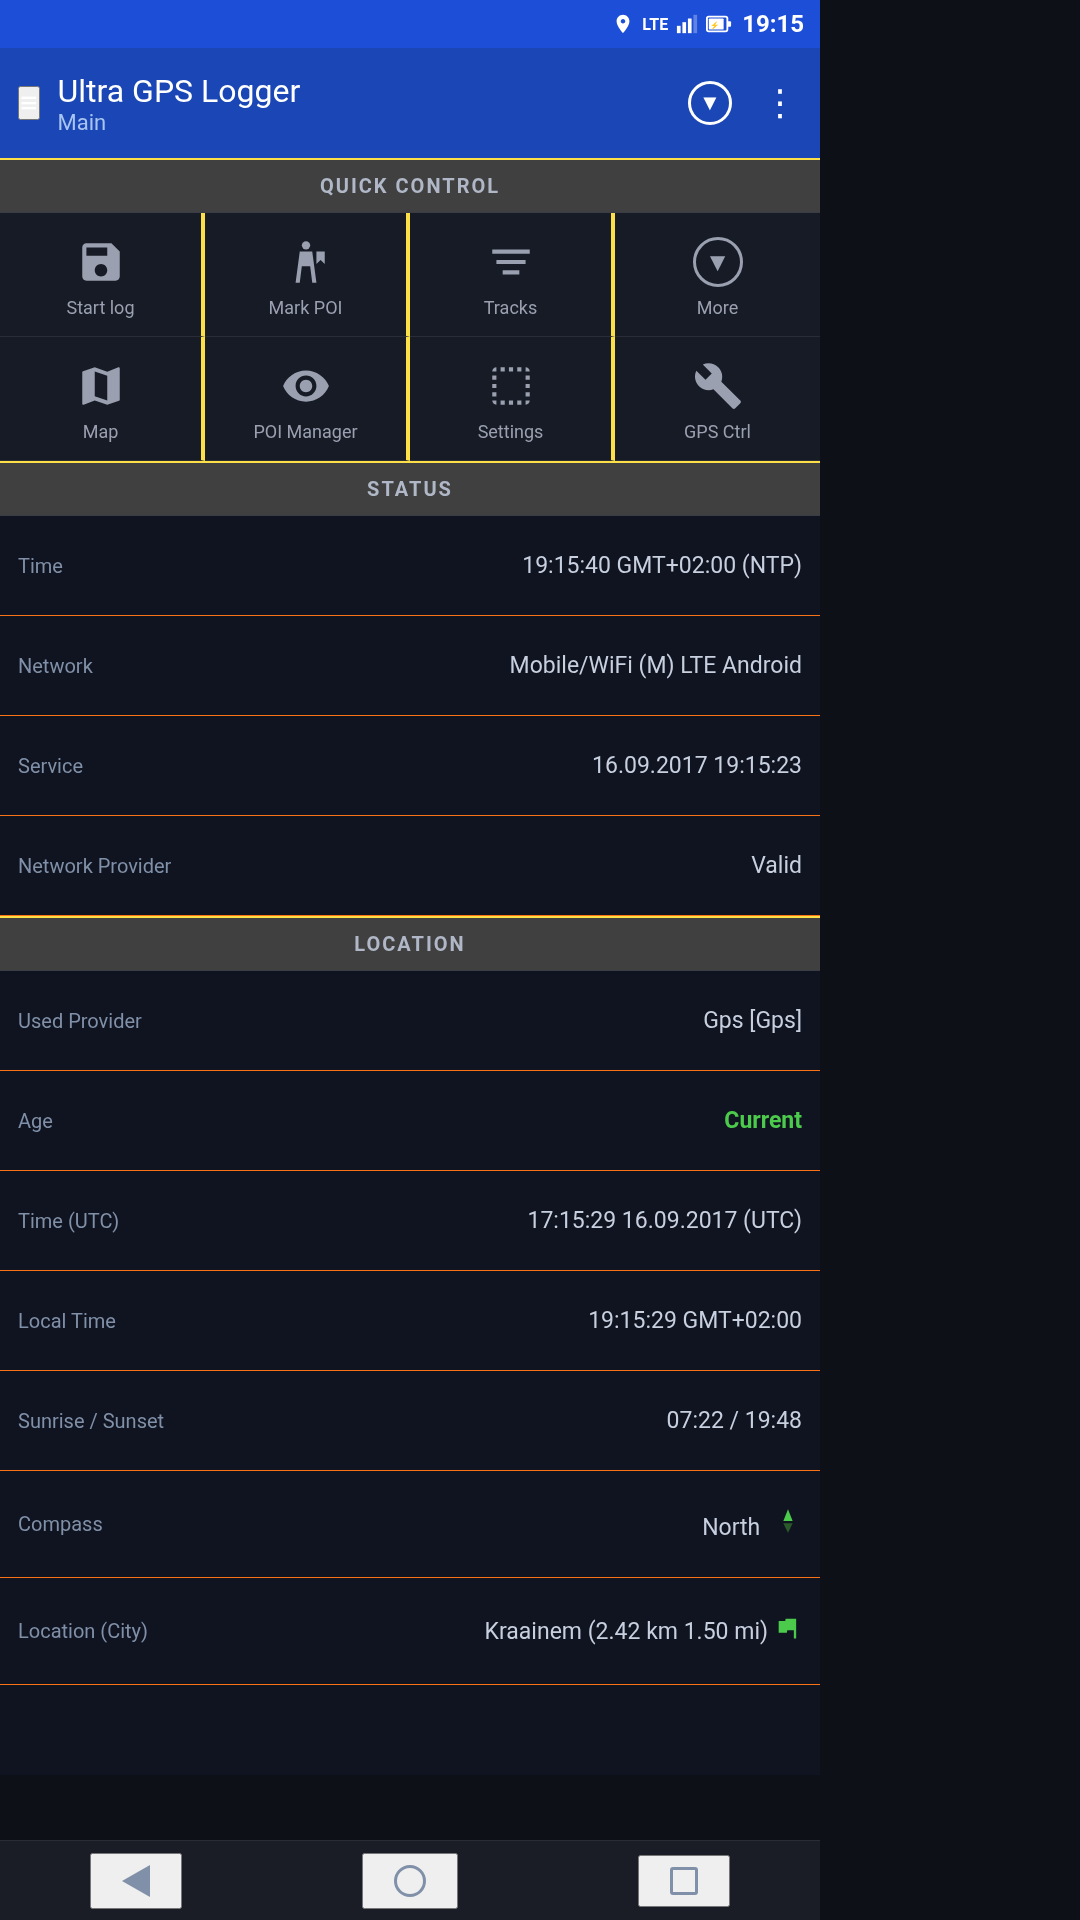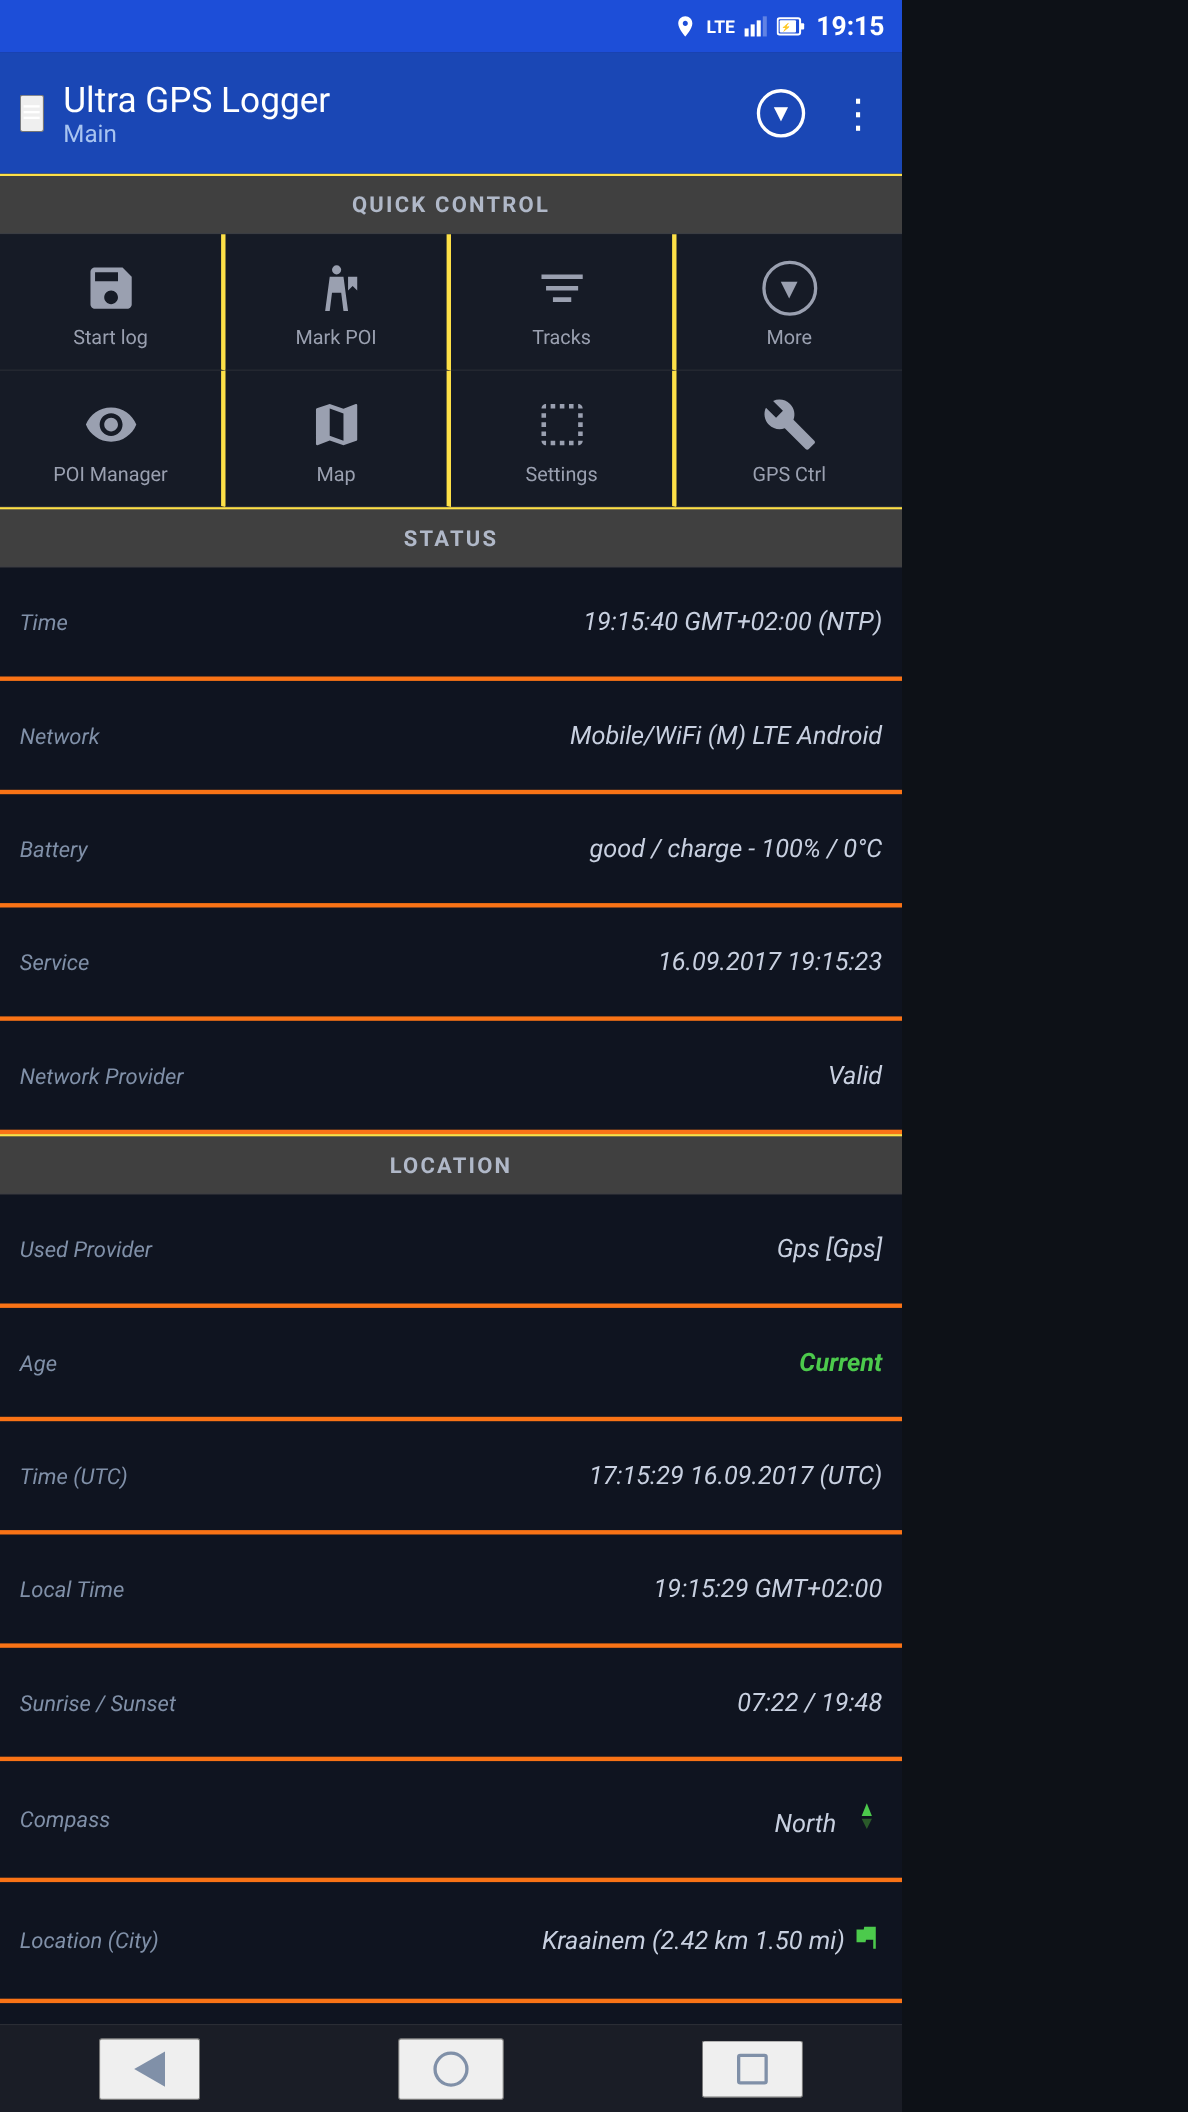--- a/index.html
+++ b/index.html
@@ -136,23 +136,22 @@
 
     
     .status-rows {
       background: #0f1420;
     }
     .status-row {
       display: flex;
       justify-content: space-between;
       align-items: center;
       padding: 36px 18px;
-      border-bottom: 4px solid #f97316;
+      border-bottom: 1px solid #f97316;
       min-height: 64px;
-      font-style: italic;
     }
     .status-row-label {
       color: #8090a8;
       font-size: 20px;
     }
     .status-row-value {
       color: #c8d0e0;
       font-size: 23px;
       text-align: right;
       max-width: 55%;
@@ -280,30 +279,30 @@
 
   <div class="quick-control-item">
     <div style="margin-bottom:10px;">
       <div class="circle-down-icon" style="width:50px;height:50px;border-color:#9aa0b0;color:#9aa0b0;font-size:26px;">▼</div>
     </div>
     <span class="quick-control-label">More</span>
   </div>
 
   <div class="quick-control-item">
     <svg class="icon-svg" viewBox="0 0 24 24">
+      <path d="M20.5 3l-.16.03L15 5.1 9 3 3.36 4.9c-.21.07-.36.25-.36.48V20.5c0 .28.22.5.5.5l.16-.03L9 18.9l6 2.1 5.64-1.9c.21-.07.36-.25.36-.48V3.5c0-.28-.22-.5-.5-.5zM15 19l-6-2.11V5l6 2.11V19z"></path>
+    </svg>
+    <span class="quick-control-label">Map</span>
+  </div>
+
+  <div class="quick-control-item">
+    <svg class="icon-svg" viewBox="0 0 24 24">
       <path d="M12 4.5C7 4.5 2.73 7.61 1 12c1.73 4.39 6 7.5 11 7.5s9.27-3.11 11-7.5c-1.73-4.39-6-7.5-11-7.5zM12 17c-2.76 0-5-2.24-5-5s2.24-5 5-5 5 2.24 5 5-2.24 5-5 5zm0-8c-1.66 0-3 1.34-3 3s1.34 3 3 3 3-1.34 3-3-1.34-3-3-3z"></path>
     </svg>
     <span class="quick-control-label">POI Manager</span>
-  </div>
-
-  <div class="quick-control-item">
-    <svg class="icon-svg" viewBox="0 0 24 24">
-      <path d="M20.5 3l-.16.03L15 5.1 9 3 3.36 4.9c-.21.07-.36.25-.36.48V20.5c0 .28.22.5.5.5l.16-.03L9 18.9l6 2.1 5.64-1.9c.21-.07.36-.25.36-.48V3.5c0-.28-.22-.5-.5-.5zM15 19l-6-2.11V5l6 2.11V19z"></path>
-    </svg>
-    <span class="quick-control-label">Map</span>
   </div>
 
   <div class="quick-control-item">
     <svg class="icon-svg" viewBox="0 0 24 24">
       <path d="M3 5h2V3c-1.1 0-2 .9-2 2zm0 8h2v-2H3v2zm4 8h2v-2H7v2zM3 9h2V7H3v2zm10-6h-2v2h2V3zm6 0v2h2c0-1.1-.9-2-2-2zM5 21v-2H3c0 1.1.9 2 2 2zm-2-4h2v-2H3v2zM9 3H7v2h2V3zm2 18h2v-2h-2v2zm8-8h2v-2h-2v2zm0 8c1.1 0 2-.9 2-2h-2v2zm0-12h2V7h-2v2zm0 8h2v-2h-2v2zm-4 4h2v-2h-2v2zm0-16h2V3h-2v2z"></path>
     </svg>
     <span class="quick-control-label">Settings</span>
   </div>
 
   <div class="quick-control-item">
@@ -319,24 +318,20 @@
 
 <div class="status-rows">
 
   <div class="status-row">
     <span class="status-row-label">Time</span>
     <span class="status-row-value">19:15:40 GMT+02:00 (NTP)</span>
   </div>
   <div class="status-row">
     <span class="status-row-label">Network</span>
     <span class="status-row-value">Mobile/WiFi (M) LTE Android</span>
-  </div>
-  <div class="status-row">
-    <span class="status-row-label">Battery</span>
-    <span class="status-row-value">good / charge - 100% / 0°C</span>
   </div>
   <div class="status-row">
     <span class="status-row-label">Service</span>
     <span class="status-row-value">16.09.2017 19:15:23</span>
   </div>
   <div class="status-row">
     <span class="status-row-label">Network Provider</span>
     <span class="status-row-value">Valid</span>
   </div>
 

